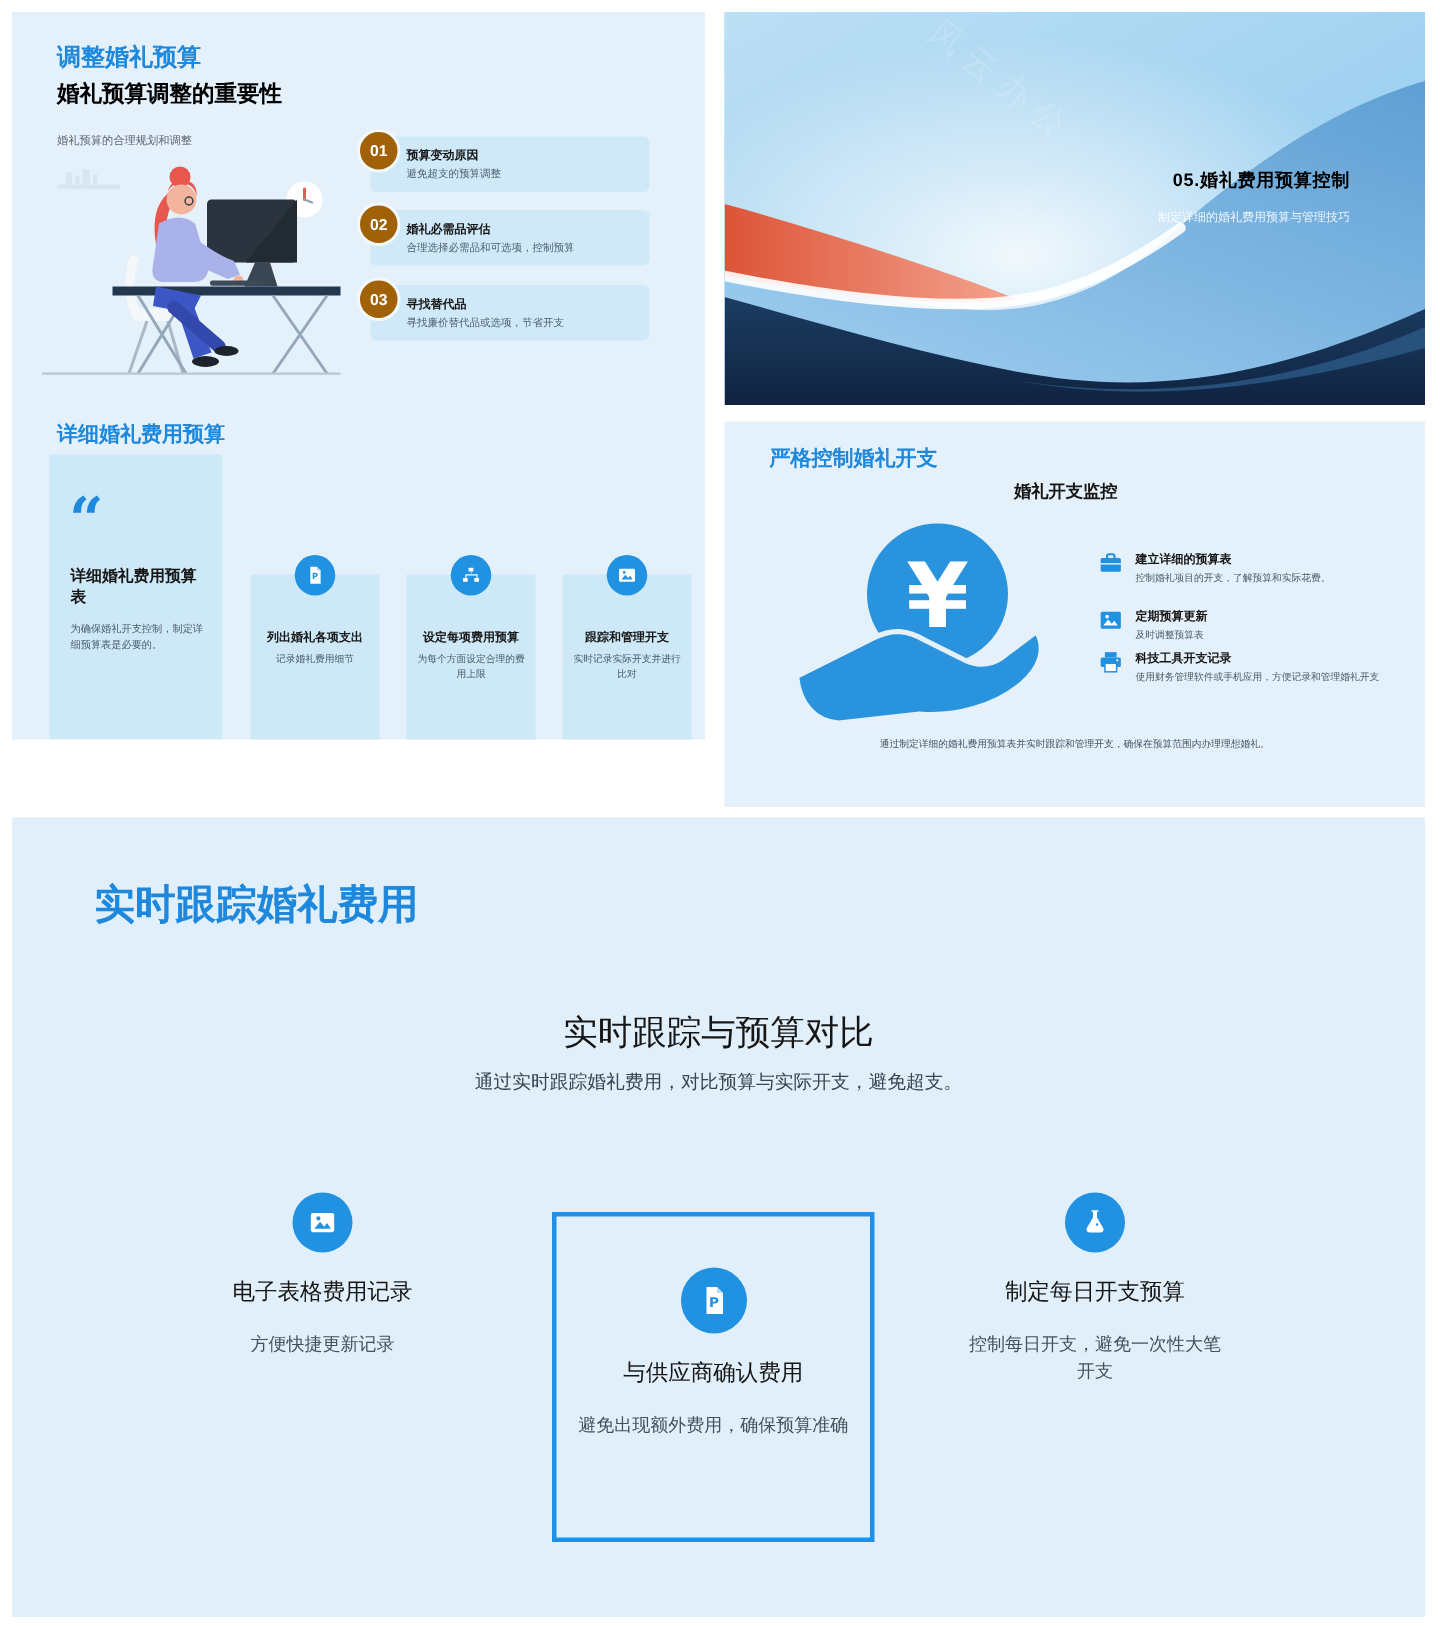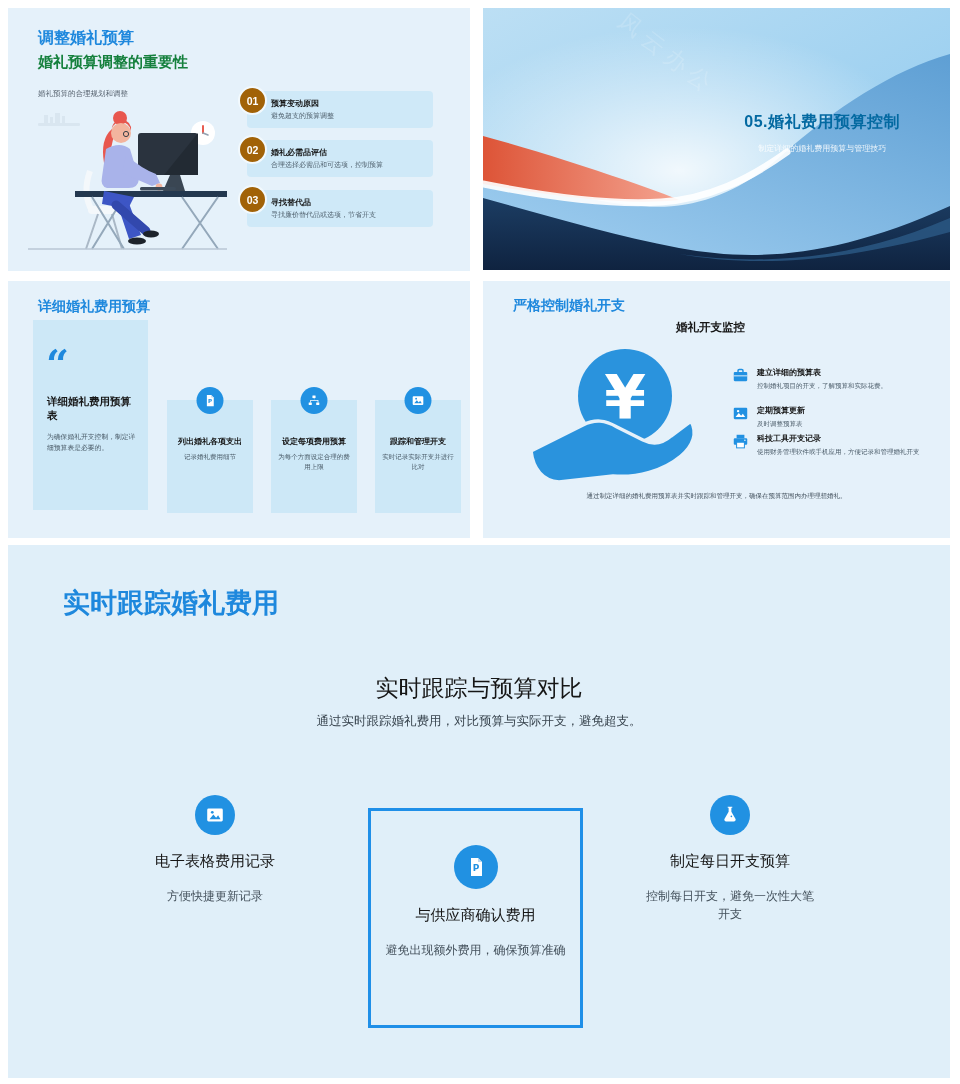--- a/index.html
+++ b/index.html
@@ -4,42 +4,42 @@
 <style>
   html,body{margin:0;padding:0;}
   body{
     width:960px;height:1084px;background:#ffffff;position:relative;
     font-family:"Liberation Sans","DejaVu Sans",sans-serif;color:#141414;
     -webkit-font-smoothing:antialiased;
   }
   .slide{position:absolute;background:#e5f1fa;overflow:hidden;}
   #s1{left:8px;top:8px;width:462px;height:263px;}
   #s2{left:483px;top:8px;width:467px;height:262px;background:#9ccfee;}
-  #s3{left:8px;top:281px;width:462px;height:257px;}
+  #s3{left:8px;top:264px;width:462px;height:229px;}
   #s4{left:483px;top:281px;width:467px;height:257px;}
   #s5{left:8px;top:545px;width:942px;height:533px;background:#e0eff9;}
   .abs{position:absolute;}
   .slide-title{font-weight:bold;color:#1e88dd;}
 
   
   .s1-title{left:30px;top:20px;font-size:16px;}
-  .s1-sub{left:30px;top:45px;font-size:15px;font-weight:bold;color:#15803d;}
+  .s1-sub{left:30px;top:45px;font-size:15px;font-weight:bold;color:#000000;}
   .s1-cap{left:30px;top:81px;font-size:7.5px;color:#5a6672;}
   .s1-illus{left:12px;top:95px;width:215px;height:155px;}
   .s1-item{left:239px;width:186px;height:37px;background:#cfe9f8;border-radius:4px;}
   .s1-num{position:absolute;left:-9px;top:-5px;width:25px;height:25px;border-radius:50%;
     background:#a16207;border:2.5px solid #f2f9fd;color:#fff;font-size:10.5px;font-weight:bold;
     display:flex;align-items:center;justify-content:center;}
   .s1-item-title{position:absolute;left:24px;top:7px;font-size:8px;font-weight:bold;color:#161616;}
   .s1-item-desc{position:absolute;left:24px;top:20px;font-size:7px;color:#50616e;}
 
   
   .s2-bg{left:0;top:0;width:467px;height:262px;}
   .s2-titlebox{right:50px;top:104px;text-align:center;}
-  .s2-title{font-size:16px;font-weight:bold;color:#0369a1;letter-spacing:.5px;text-align:right;}
+  .s2-title{font-size:12px;font-weight:bold;color:#000000;letter-spacing:.5px;text-align:right;}
   .s2-sub{margin-top:10px;font-size:8px;color:rgba(255,255,255,.88);}
   .s2-watermark{left:148px;top:-2px;font-size:23px;color:rgba(255,255,255,.16);
     transform:rotate(38deg);transform-origin:left top;letter-spacing:6px;white-space:nowrap;}
 
   
   .s3-title{left:30px;top:17px;font-size:14px;}
   .s3-qcard{left:25px;top:39px;width:115px;height:190px;background:#cde8f7;}
   .s3-qmark{position:absolute;left:13px;top:24px;font-family:"DejaVu Serif","Liberation Serif",serif;
     font-size:40px;font-weight:bold;color:#1e88dd;line-height:1;}
   .s3-qtitle{position:absolute;left:14px;right:8px;top:74px;font-size:10.5px;font-weight:bold;

